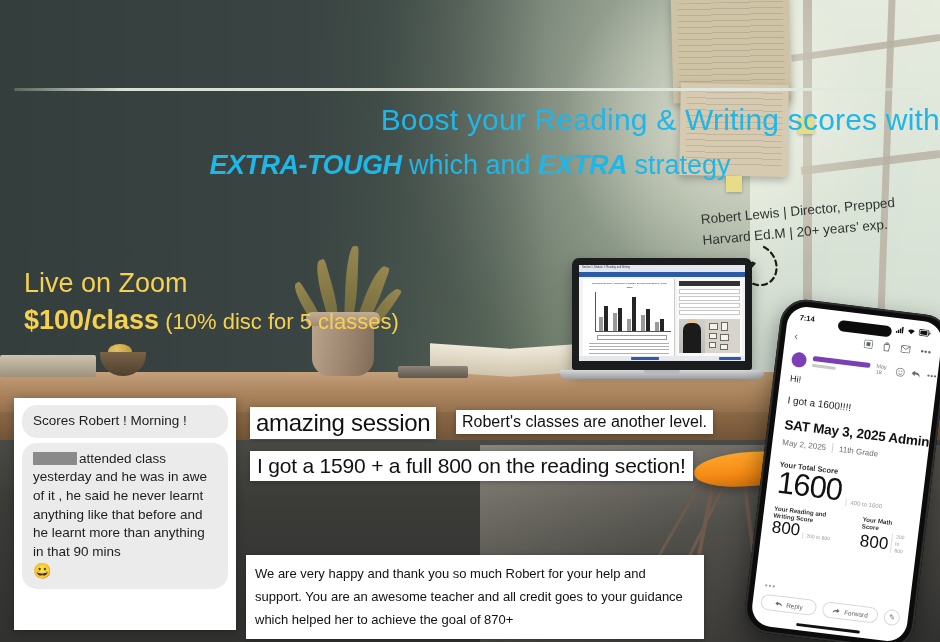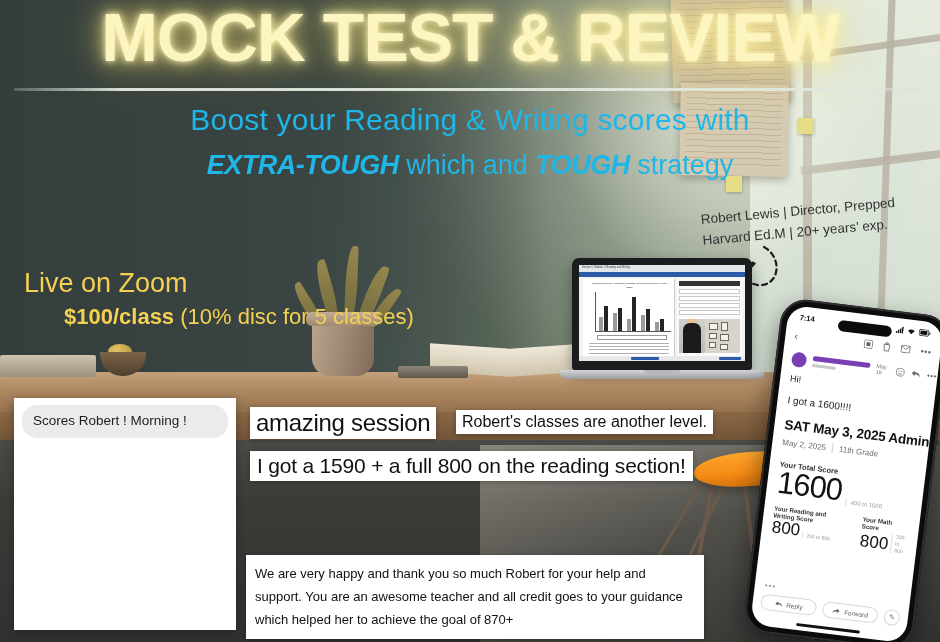--- a/index.html
+++ b/index.html
@@ -153,21 +153,21 @@
       0 0 34px rgba(250,225,110,.65),
       0 0 58px rgba(240,210,80,.45);
     white-space:nowrap;
   }
   .divider {
     position:absolute; left:14px; top:88px; width:908px; height:3px;
     background:linear-gradient(90deg, rgba(216,222,212,.25), rgba(226,232,222,.95) 12%, rgba(226,232,222,.95) 88%, rgba(216,222,212,.3));
     border-radius:2px;
   }
   .sub1 {
-    position:absolute; left:0; top:103px; width:940px; text-align:center;
+    position:absolute; left:0; top:103px; width:940px; text-align:right;
     font-size:30px; color:#1fb6e8; letter-spacing:.2px; white-space:nowrap;
   }
   .sub2 {
     position:absolute; left:0; top:150px; width:940px; text-align:center;
     font-size:27px; color:#1fb6e8; white-space:nowrap;
   }
   .sub2 b { font-style:italic; font-weight:bold; letter-spacing:-.5px; }
 
   
   .creds {
@@ -178,21 +178,21 @@
   }
 
   
   .arrow-svg { position:absolute; left:690px; top:243px; width:96px; height:82px; }
 
   
   .sched { position:absolute; left:24px; top:266px; width:420px; color:#f5d052; }
   .sched .ln1 { font-size:27px; line-height:1.28; white-space:nowrap; }
   .sched .ln2 { font-size:27px; line-height:1.28; white-space:nowrap; }
   .sched .ln3 { font-size:22px; line-height:1.3; white-space:nowrap; margin-top:2px; }
-  .sched .ln3 .price { font-size:22px; font-weight:bold;margin-left:40px; }
+  .sched .ln3 .price { font-size:27px; font-weight:bold; }
 
   
   .laptop { position:absolute; left:572px; top:258px; width:180px; height:128px; }
   .lt-body {
     position:absolute; left:0; top:0; width:180px; height:112px;
     background:#1b1c1e; border-radius:7px 7px 3px 3px;
     box-shadow:0 6px 14px rgba(0,0,0,.35);
   }
   .lt-screen {
     position:absolute; left:7px; top:7px; width:166px; height:96px;
@@ -382,24 +382,23 @@
 
     <div class="chair-leg cl6"></div>
       <div class="chair-leg cl4"></div>
     <div class="chair-leg cl1"></div>
       <div class="chair-leg cl2"></div>
     <div class="chair-leg cl3"></div>
       <div class="chair-leg cl5"></div>
     <div class="chair-seat"></div>
   </div>
 
-  <div class="headline">MOCK TEST &amp; REVIEW</div>
   <div class="divider"></div>
   <div class="sub1">Boost your Reading &amp; Writing scores with</div>
-  <div class="sub2"><b>EXTRA-TOUGH</b><span> which and </span><b>TOUGH</b><span> strategy</span></div>
+  <div class="sub2"><b>EXTRA-TOUGH</b><span> which and </span><b>EXTRA</b><span> strategy</span></div>
 
   <div class="creds">
     <div>Robert Lewis | Director, Prepped</div>
     <div>Harvard Ed.M | 20+ years’ exp.</div>
   </div>
 
   <svg class="arrow-svg" viewBox="0 0 96 82">
     <path d="M74,4 C92,14 90,40 72,42 C56,44 50,26 62,20 C72,15 56,30 40,40" fill="none" stroke="#1b1b1b" stroke-width="2.2" stroke-dasharray="5,4" stroke-linecap="round"></path>
     <polygon points="38,36 16,44 30,62" fill="#0d0d0d"></polygon>
   </svg>
@@ -577,20 +576,21 @@
           </div>
           <div class="ph-fab">✎</div>
         </div>
         <div class="ph-homebar"></div>
       </div>
     </div>
   </div>
 
   <div class="chatcard">
     <div class="bubble">Scores Robert ! Morning !</div>
+    <div class="bubble"><span class="redacted"></span><span>attended class yesterday and he was in awe of it , he said he never learnt anything like that before and he learnt more than anything in that 90 mins</span><br><span class="emoji">😀</span></div>
   </div>
 
   <div class="tq t2">Robert's classes are another level.</div>
   <div class="tq t1">amazing session</div>
   <div class="tq t3">I got a 1590 + a full 800 on the reading section!</div>
   <div class="tq t5">We are very happy and thank you so much Robert for your help and support. You are an awesome teacher and all credit goes to your guidance which helped her to achieve the goal of 870+</div>
 
 </div>
 
 </body></html>

